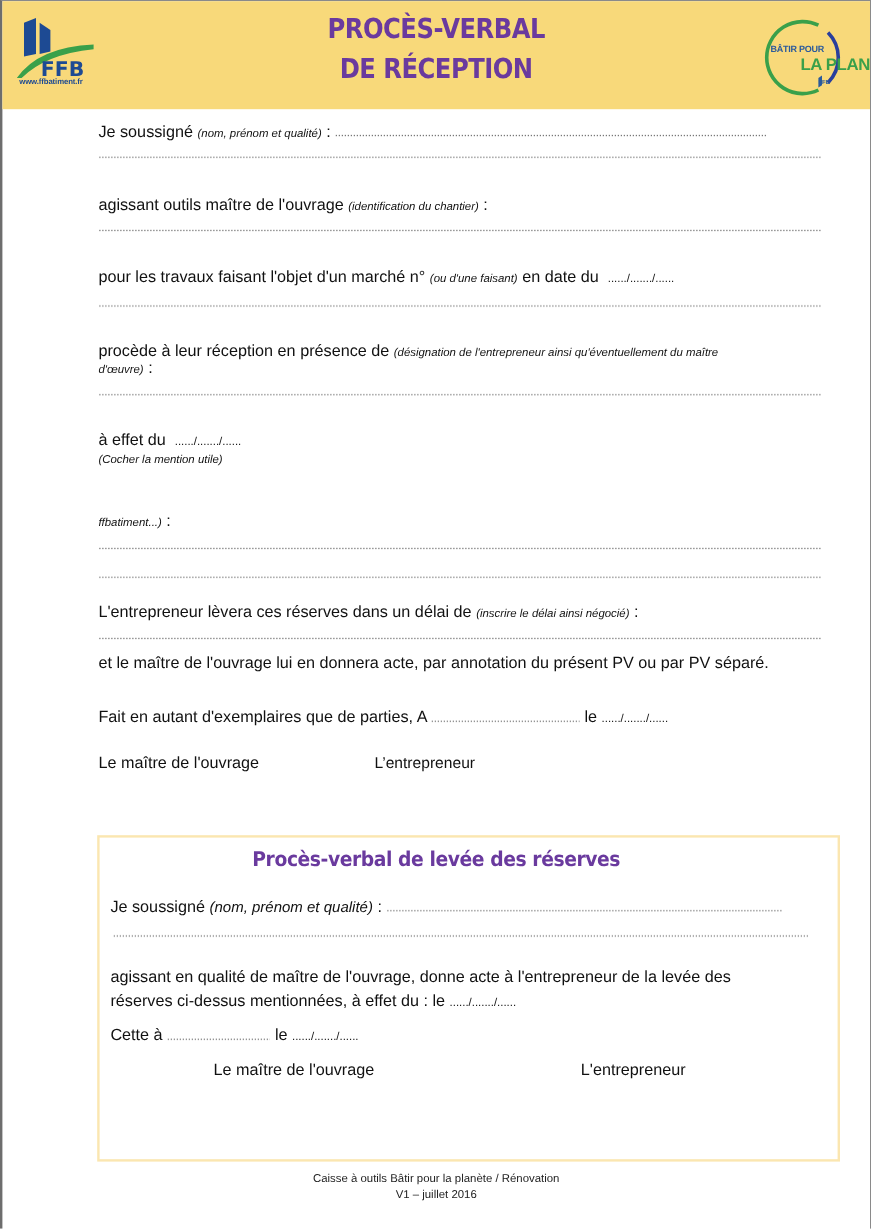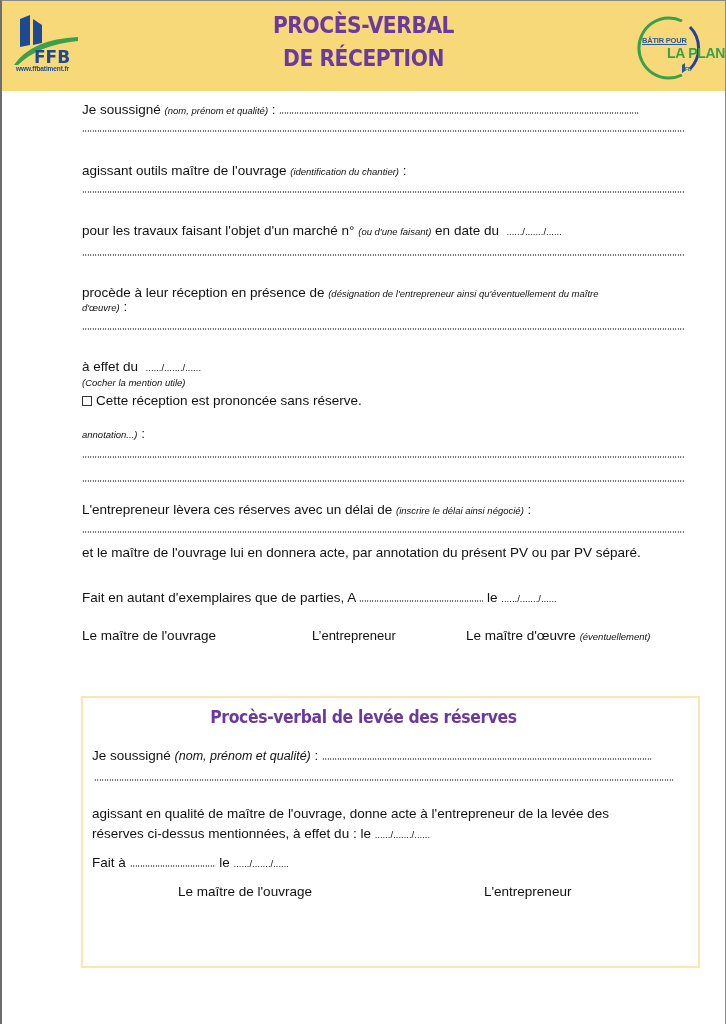--- a/index.html
+++ b/index.html
@@ -6,21 +6,21 @@
   html, body { width: 726px; height: 1024px; background: #ffffff; overflow: hidden; }
   body { font-family: "Liberation Sans", sans-serif; color: #111; position: relative; }
   .page { position: absolute; left: 0; top: 0; width: 726px; height: 1024px; background: #fff;
           border-left: 2px solid #6d6d6d; border-right: 1px solid #8a8a8a; border-top: 1px solid #8a8a8a; }
   .header { position: absolute; left: 0; top: 0; width: 100%; height: 90px; background: #f8d97a; }
   .logo-ffb { position: absolute; left: 10px; top: 14px; width: 72px; height: 62px; }
   .logo-ffb .url { position: absolute; left: 4px; top: 50px; font-size: 6.5px; font-weight: bold; color: #1d4a93; letter-spacing: -0.1px; white-space: nowrap; }
   .title { position: absolute; left: 0; right: 0; top: 8px; text-align: center; color: #6a3a9e;
            font-family: "DejaVu Sans", sans-serif; font-weight: bold; font-size: 23px; line-height: 33px; letter-spacing: -0.5px; transform: scaleX(0.88); }
   .logo-bpp { position: absolute; left: 628px; top: 12px; width: 80px; height: 70px; }
-  .logo-bpp .t1 { position: absolute; left: 12px; top: 23px; font-size: 7.5px; font-weight: bold; color: #2a5a9c; white-space: nowrap; letter-spacing: -0.2px; text-decoration: underline; }
+  .logo-bpp .t1 { position: absolute; left: 12px; top: 23px; font-size: 7.5px; font-weight: bold; color: #2a5a9c; white-space: nowrap; letter-spacing: -0.2px; }
   .logo-bpp .t2 { position: absolute; left: 9px; top: 32px; font-size: 14px; font-weight: bold; color: #3aa04a; white-space: nowrap; letter-spacing: -0.3px; padding-left: 28px; }
   .logo-bpp .t3 { position: absolute; left: 52px; top: 53px; font-size: 5px; font-weight: bold; color: #2a5a9c; }
 
   .line { position: absolute; left: 80px; font-size: 13.5px; line-height: 18px; white-space: nowrap; color: #111; }
   .line .it { font-style: italic; font-size: 9.5px; }
   .dots { position: absolute; left: 80px; width: 603px; height: 2px;
           background-image: radial-gradient(circle, #444 0.55px, transparent 0.7px);
           background-size: 2.5px 2px; background-repeat: repeat-x; }
   .fill { display: inline-block; vertical-align: baseline; height: 2px;
           background-image: radial-gradient(circle, #444 0.55px, transparent 0.7px);
@@ -103,31 +103,28 @@
 
   <div class="line" style="top:357px">
     <span>à effet</span>
     <span>du</span>&nbsp;
     <span class="date">....../......./......</span>
   </div>
   <div class="line" style="top:372px">
     <span class="small" style="font-size:9.5px">(Cocher la mention utile)</span>
   </div>
 
-  <div class="line" style="top:391px">
-    <span class="checkbox"></span><span>Cette réception est prononcée sans réserve.</span>
-  </div>
   <div class="line" style="top:424px">
-    <span class="it">annotation...)</span><span> :</span>
+    <span class="it">ffbatiment...)</span><span> :</span>
   </div>
   <div class="dots" style="top:455px"></div>
   <div class="dots" style="top:479px"></div>
 
   <div class="line" style="top:500px">
-    <span>L'entrepreneur lèvera ces réserves avec un délai de</span>
+    <span>L'entrepreneur lèvera ces réserves dans un délai de</span>
     <span class="it">(inscrire le délai ainsi négocié)</span><span> :</span>
   </div>
   <div class="dots" style="top:530px"></div>
 
   <div class="line" style="top:588px">
     <span>Fait en autant d'exemplaires que de parties, A</span>
     <span class="fill" style="width:124px"></span>
     <span>le</span>
     <span class="date">....../......./......</span>
   </div>
@@ -135,50 +132,50 @@
   <div class="line" style="top:543px">
     <span>et le maître de l'ouvrage lui en donnera acte, par annotation du présent PV ou par PV  séparé.</span>
   </div>
 
   <div class="line" style="top:626px">
     <span>Le maître de l'ouvrage</span>
   </div>
   <div class="line" style="top:626px; left:310px; font-size:13px">
     <span>L’entrepreneur</span>
   </div>
-  <div class="line" style="top:626px; left:464px">
-    <span>Le maître d'œuvre</span>
-    <span class="it">(éventuellement)</span>
-  </div>
 
   <div class="box"></div>
   <div class="box-title">Procès-verbal de levée des réserves</div>
 
   <div class="bline" style="top:746px">
     <span>Je soussigné</span>
     <span style="font-style:italic;font-size:12.5px">(nom, prénom et qualité)</span><span> :</span>
     <span class="fill" style="width:330px"></span>
   </div>
   <div class="bdots" style="top:778px"></div>
 
   <div class="bline" style="top:804px">
     <span>agissant en qualité de maître de l'ouvrage, donne acte à l'entrepreneur de la levée des</span>
   </div>
   <div class="bline" style="top:824px">
     <span>réserves ci-dessus mentionnées, à effet du : le</span>
     <span class="date">....../......./......</span>
   </div>
 
   <div class="bline" style="top:853px">
-    <span>Fait à</span>
+    <span>Cette à</span>
     <span class="fill" style="width:86px"></span>
     <span>le</span>
     <span class="date">....../......./......</span>
   </div>
 
   <div class="bline" style="top:882px; left:176px">
     <span>Le maître de l'ouvrage</span>
   </div>
   <div class="bline" style="top:882px; left:482px">
     <span>L'entrepreneur</span>
   </div>
 
+  <div class="footer">
+    <div>Caisse à outils Bâtir pour la planète / Rénovation</div>
+    <div>V1 – juillet 2016</div>
+  </div>
 </div>
 
 </body></html>

